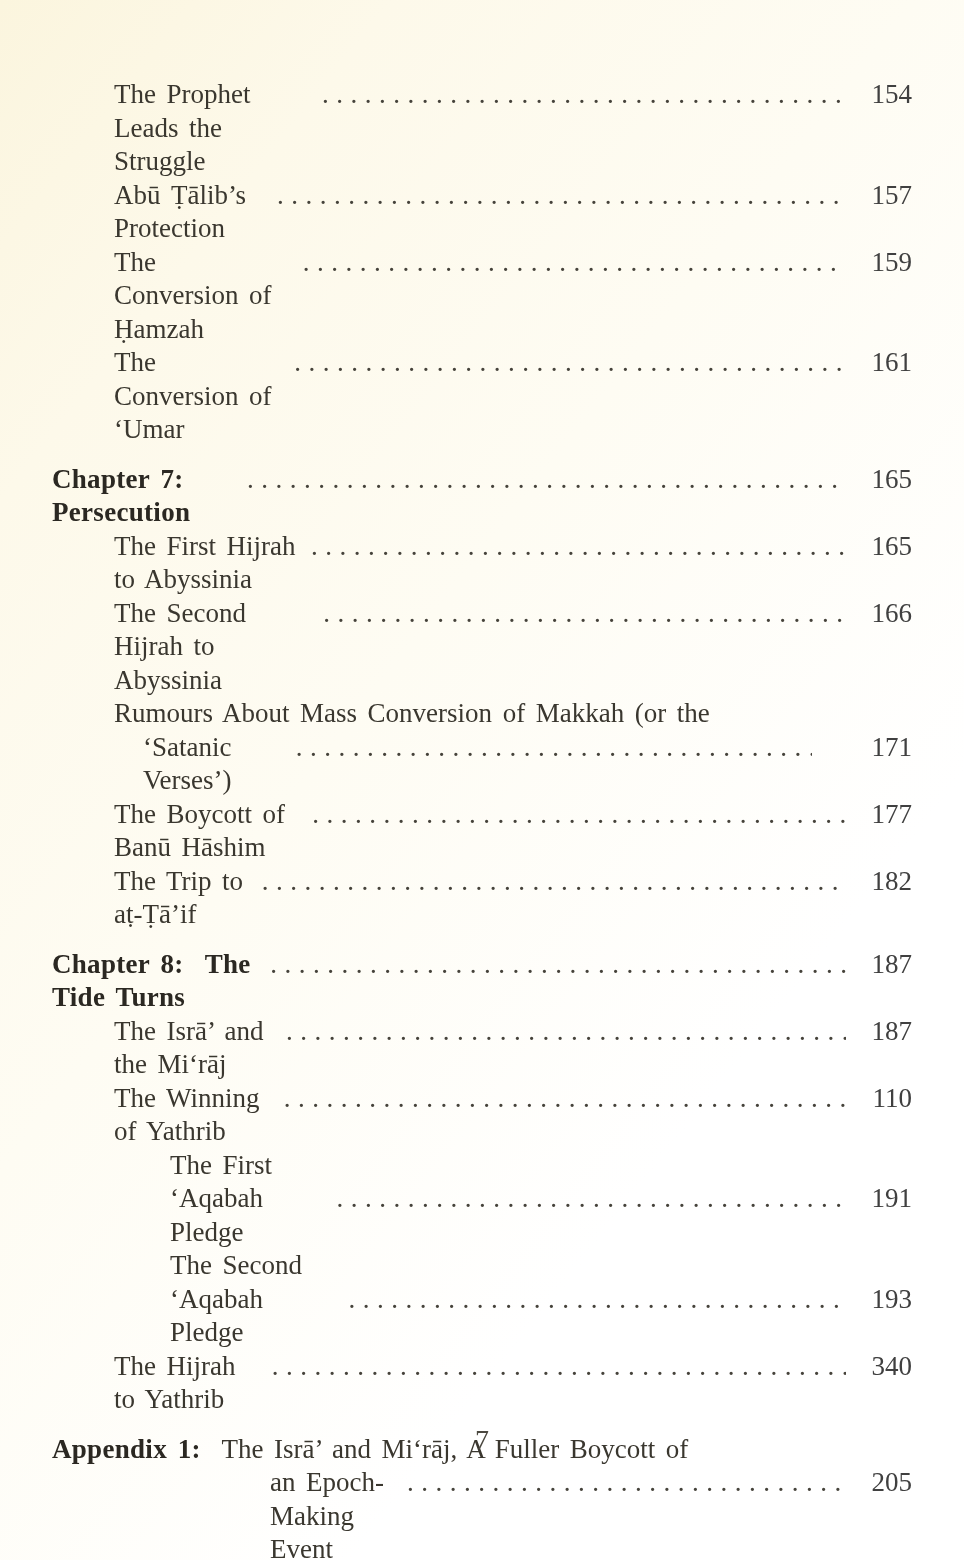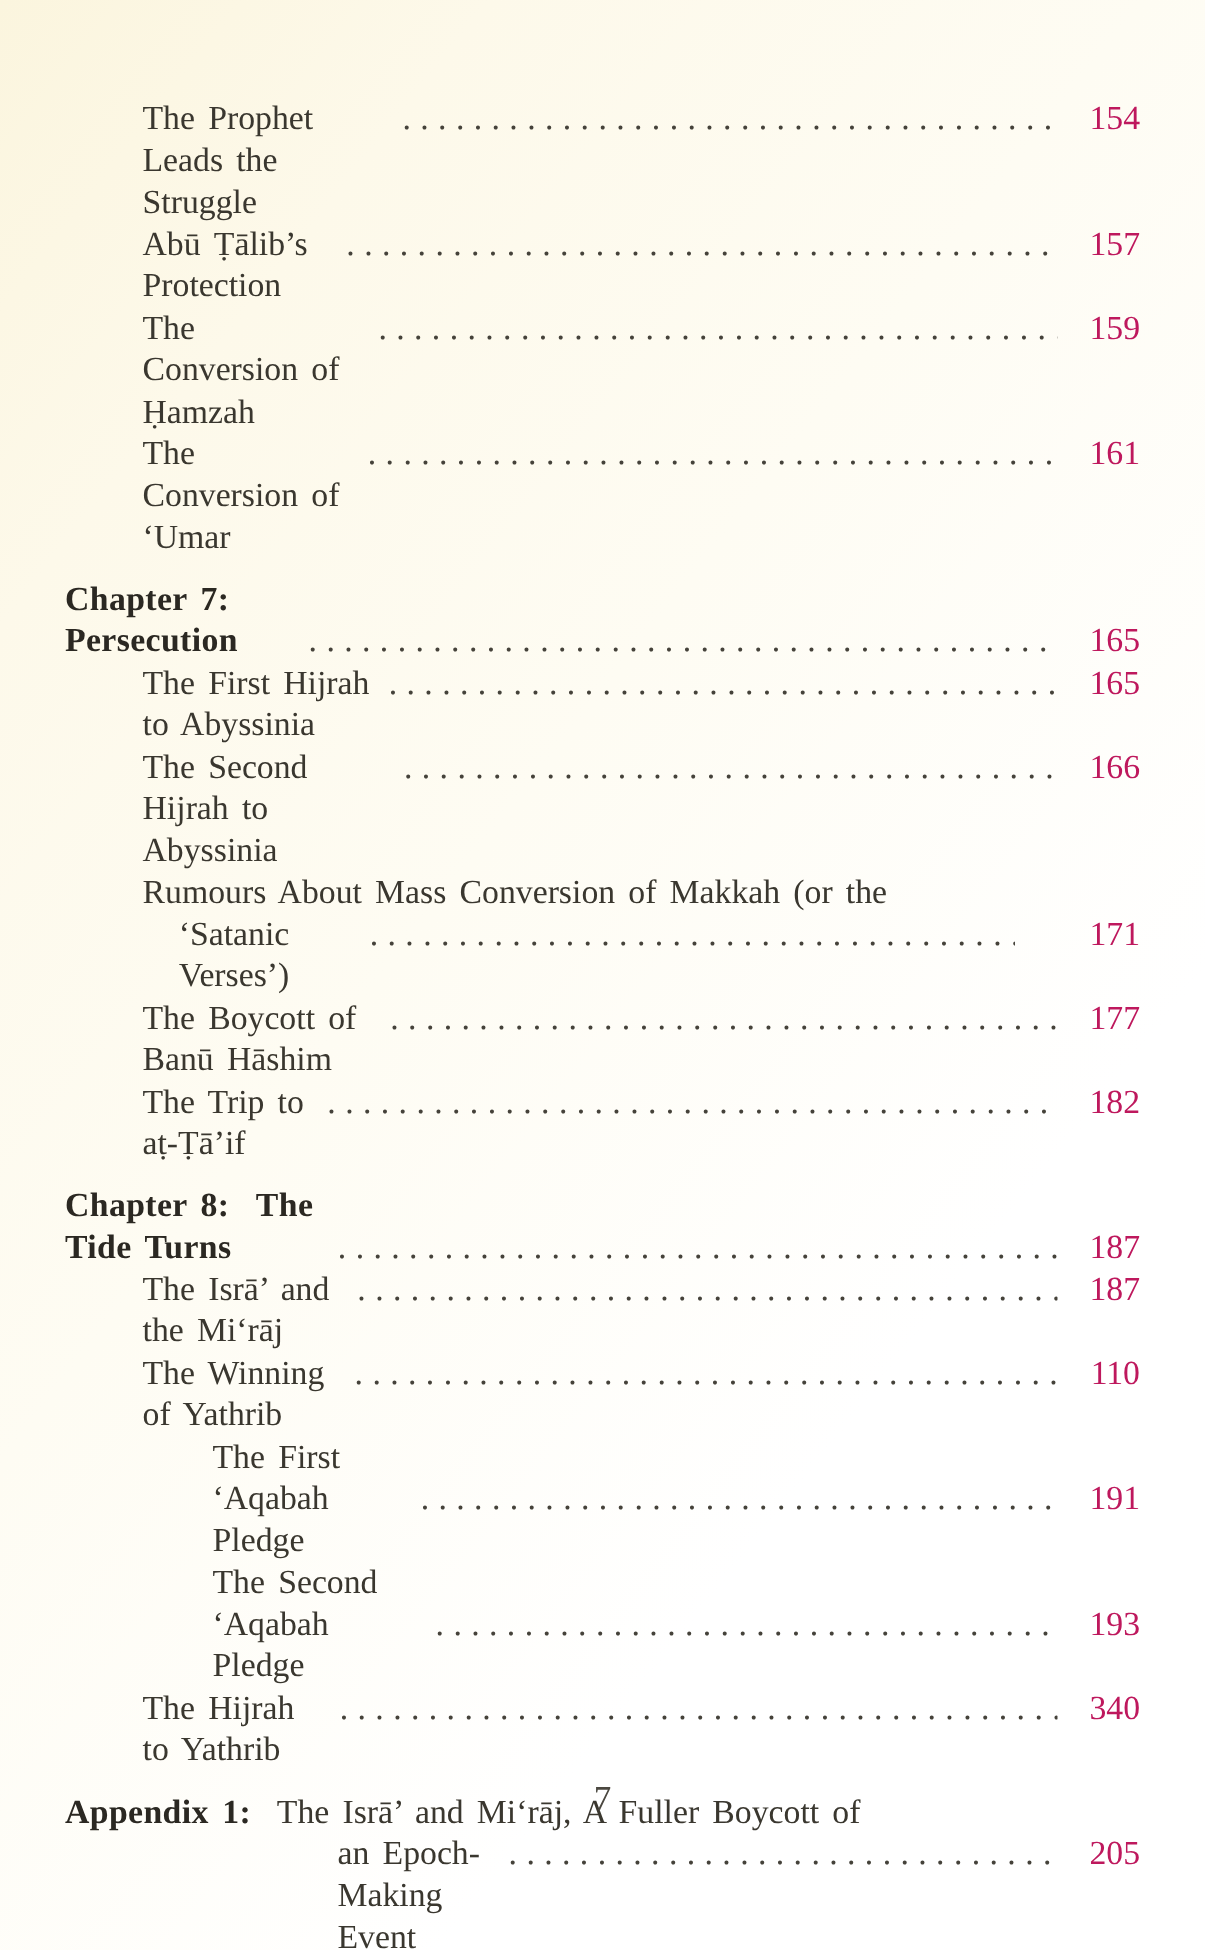--- a/index.html
+++ b/index.html
@@ -16,21 +16,21 @@
     padding: 78px 52px 0 52px;
   }
   .row {
     display: flex;
     align-items: baseline;
     font-size: 27px;
     line-height: 33.5px;
     word-spacing: 0.14em;
   }
   .row.gap { margin-top: 16px; }
-  .ind0 { padding-left: 0; align-items: flex-end; }
+  .ind0 { padding-left: 0; }
   .ind1 { padding-left: 62px; }
   .ind2 { padding-left: 91px; gap: 34px; }
   .ind3 { padding-left: 118px; align-items: center; }
   .ind4 { padding-left: 218px; }
   .title { white-space: pre-wrap; flex: 0 1 auto; }
   .title .i { }
   .title .b { font-weight: bold; color: #2b2822; letter-spacing: 0.3px; }
   .leader {
     flex: 1 1 auto;
     overflow: hidden;
@@ -40,21 +40,21 @@
     color: #45423a;
   }
   .leader::after {
     content: "...................................................................";
     letter-spacing: 7.5px;
   }
   .page {
     flex: 0 0 auto;
     min-width: 56px;
     text-align: right;
-    color: #be185d;
+    color: #404040;
   }
   .footer {
     position: absolute;
     top: 1424px;
     left: 0;
     width: 100%;
     text-align: center;
     font-size: 28px;
     color: #4b4840;
   }

